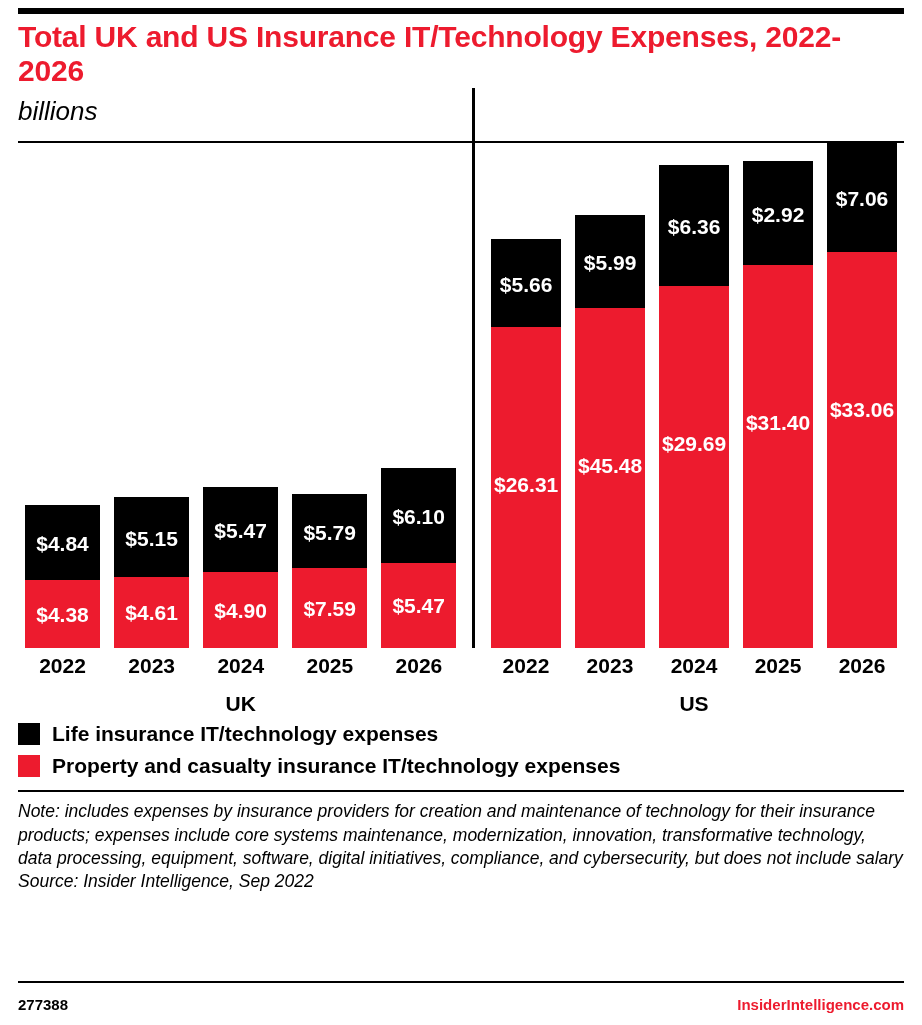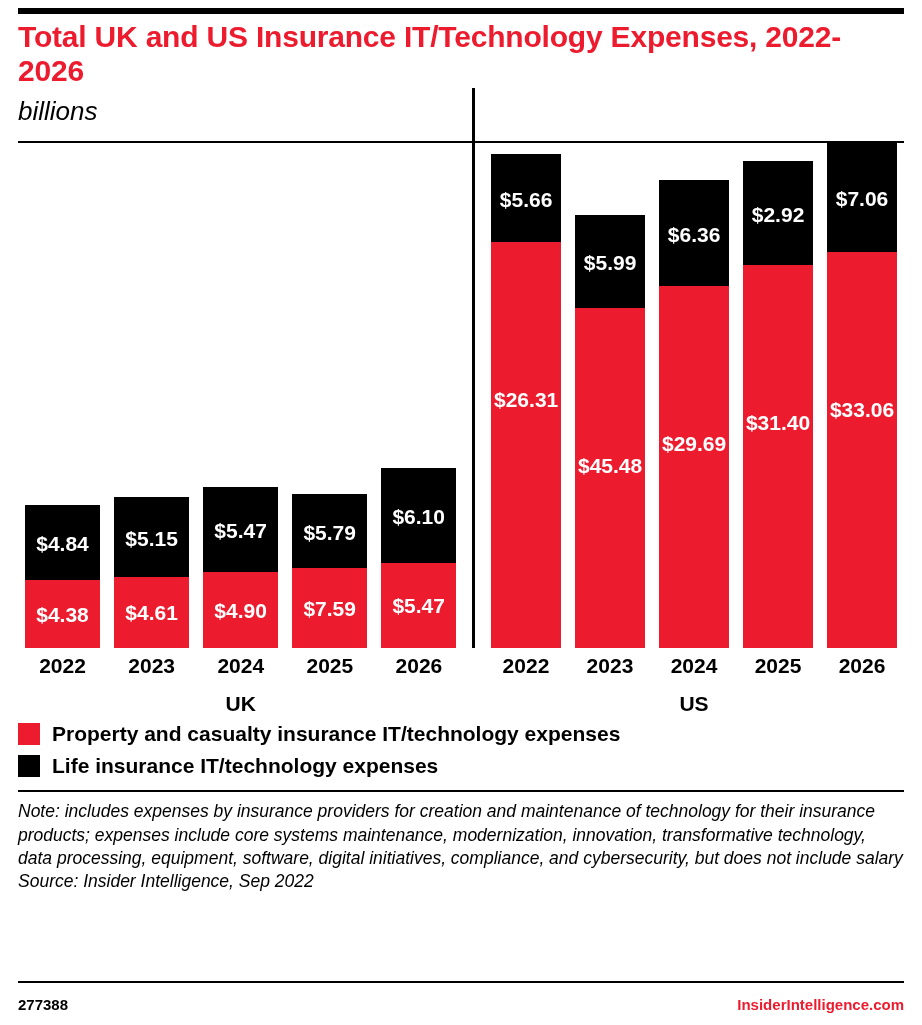--- a/index.html
+++ b/index.html
@@ -290,40 +290,40 @@
         </div>
 
         <div class="divider"></div>
 
         <div class="group group-us">
 
           <div class="bar-col">
             <div class="bar seg-life" style="height:88px">
               <span class="seg-label">$5.66</span>
             </div>
-            <div class="bar seg-pc" style="height:406px">
+            <div class="bar seg-pc" style="height:321px">
               <div class="pc-label-wrap" style="top:147px">
                 <span class="seg-label">$26.31</span>
               </div>
             </div>
           </div>
 
           <div class="bar-col">
             <div class="bar seg-life" style="height:93px">
               <span class="seg-label">$5.99</span>
             </div>
             <div class="bar seg-pc" style="height:340px">
               <div class="pc-label-wrap" style="top:147px">
                 <span class="seg-label">$45.48</span>
               </div>
             </div>
           </div>
 
           <div class="bar-col">
-            <div class="bar seg-life" style="height:106px">
+            <div class="bar seg-life" style="height:121px">
               <span class="seg-label">$6.36</span>
             </div>
             <div class="bar seg-pc" style="height:362px">
               <div class="pc-label-wrap" style="top:147px">
                 <span class="seg-label">$29.69</span>
               </div>
             </div>
           </div>
 
           <div class="bar-col">
@@ -377,26 +377,26 @@
             <div class="tick">2026</div>
           </div>
           <div class="grp-name">US</div>
         </div>
       </div>
     </div>
   </div>
 
   <div class="legend">
     <div class="legend-row">
+      <span class="swatch sw-black"></span>
+      <span class="legend-label">Life insurance IT/technology expenses</span>
+    </div>
+    <div class="legend-row">
       <span class="swatch sw-red"></span>
       <span class="legend-label">Property and casualty insurance IT/technology expenses</span>
-    </div>
-    <div class="legend-row">
-      <span class="swatch sw-black"></span>
-      <span class="legend-label">Life insurance IT/technology expenses</span>
     </div>
   </div>
 
   <div class="note-rule"></div>
   <div class="note">Note: includes expenses by insurance providers for creation and maintenance of technology for their insurance products; expenses include core systems maintenance, modernization, innovation, transformative technology, data processing, equipment, software, digital initiatives, compliance, and cybersecurity, but does not include salary</div>
   <div class="source">Source: Insider Intelligence, Sep 2022</div>
 
   <div class="footer-rule"></div>
   <div class="footer">
     <span class="footer-id">277388</span>

